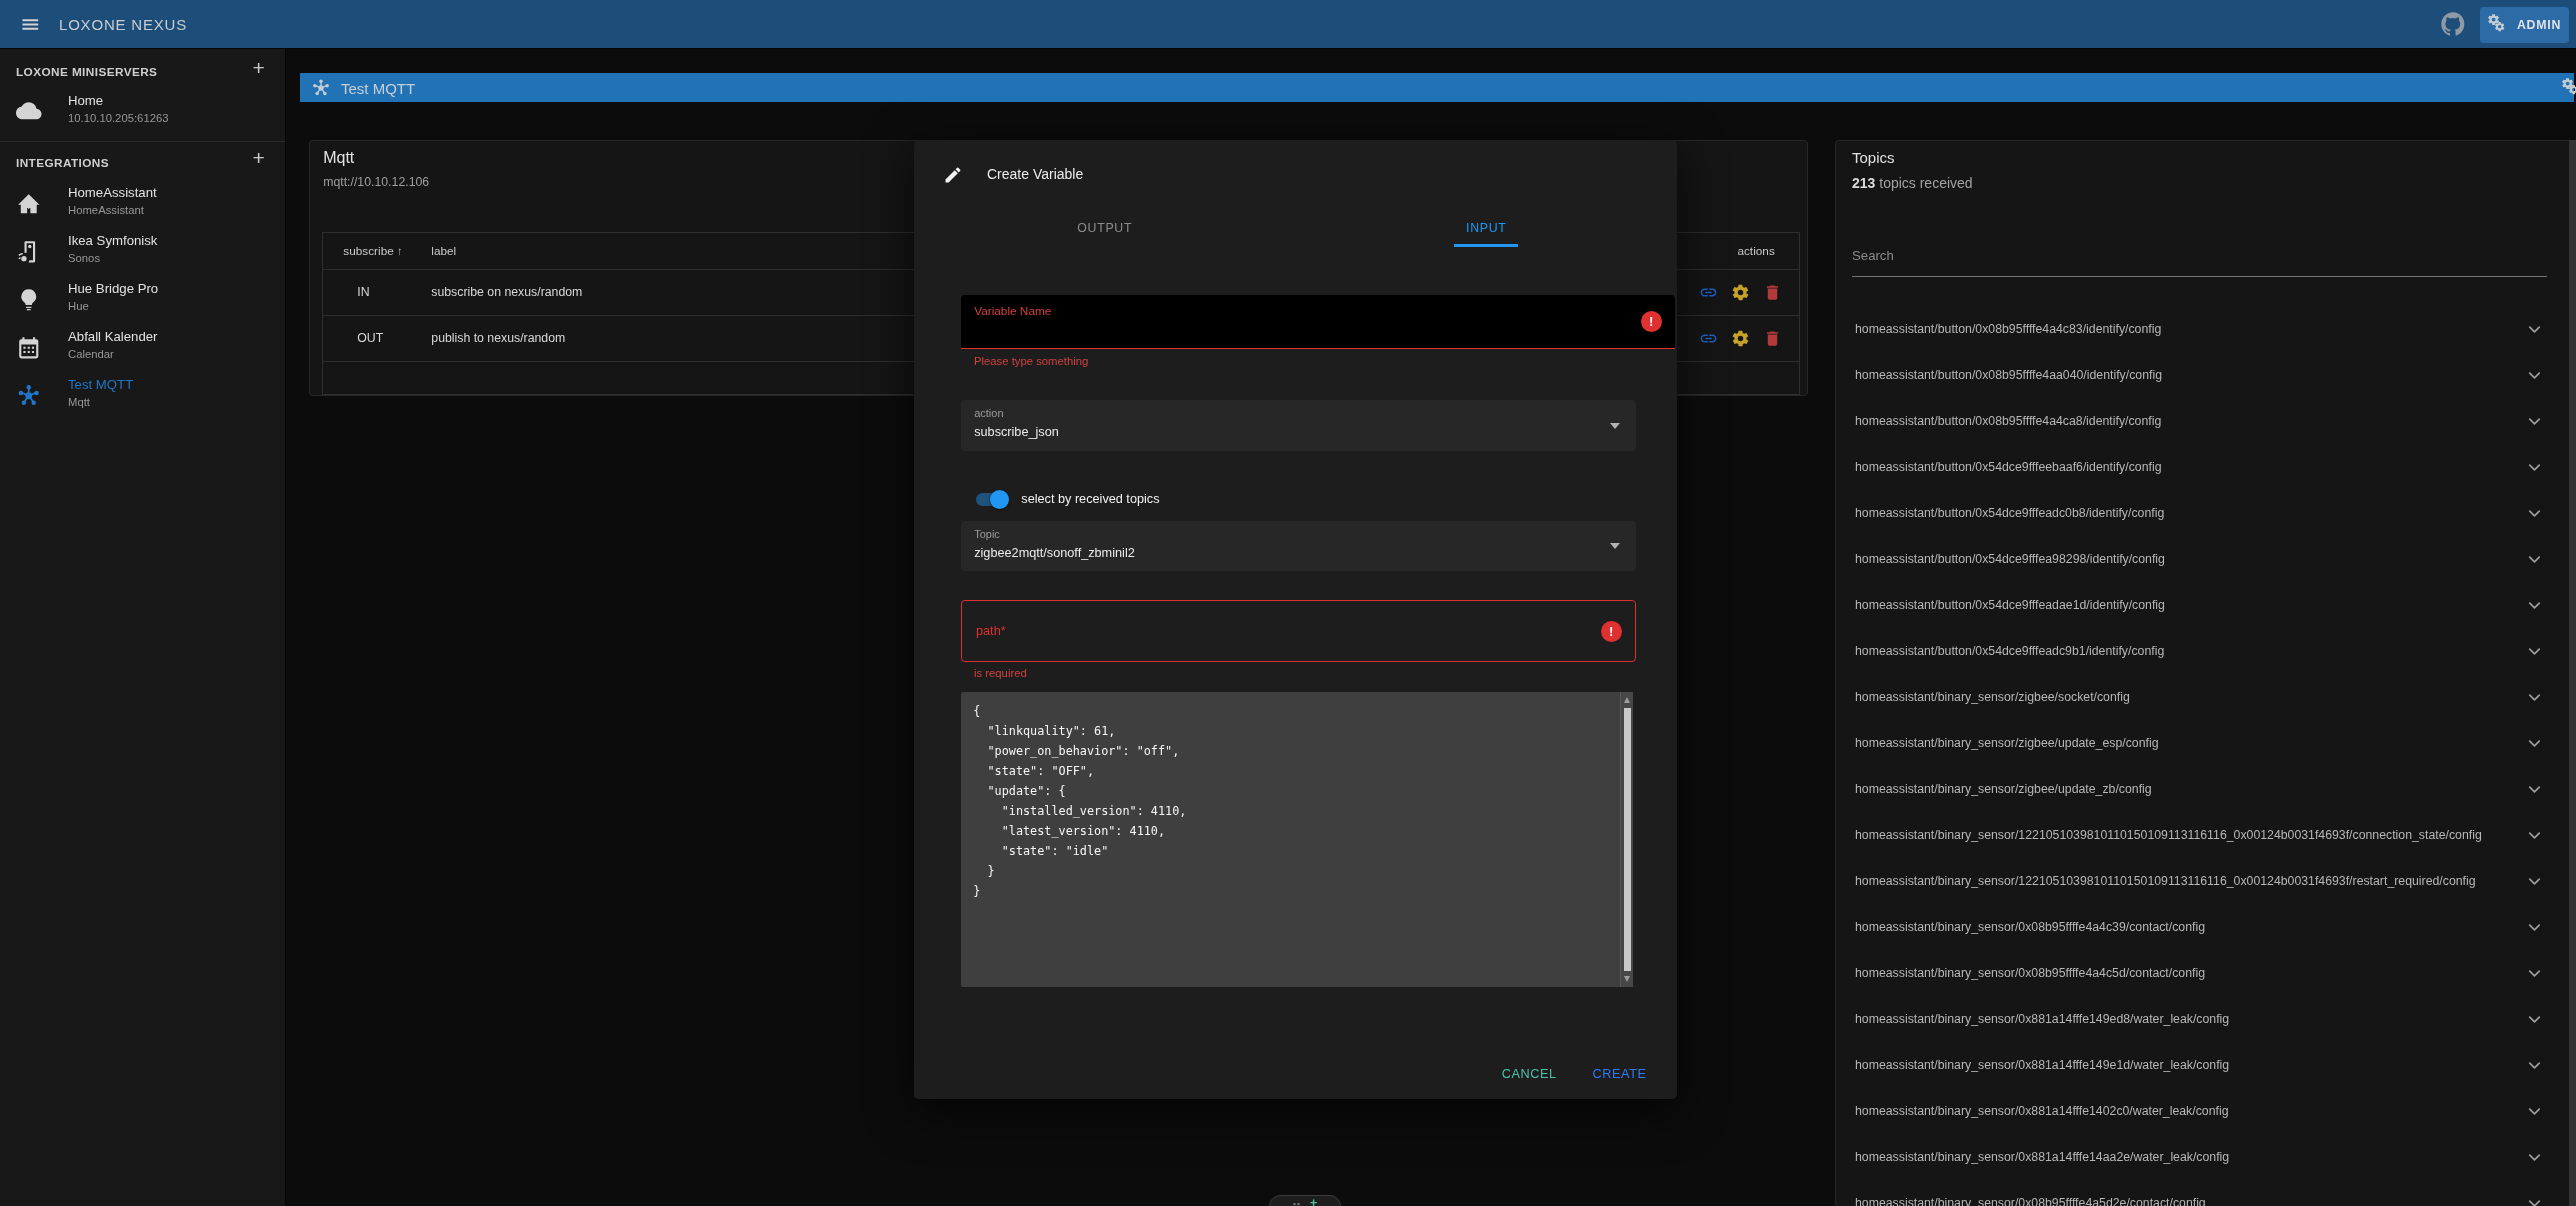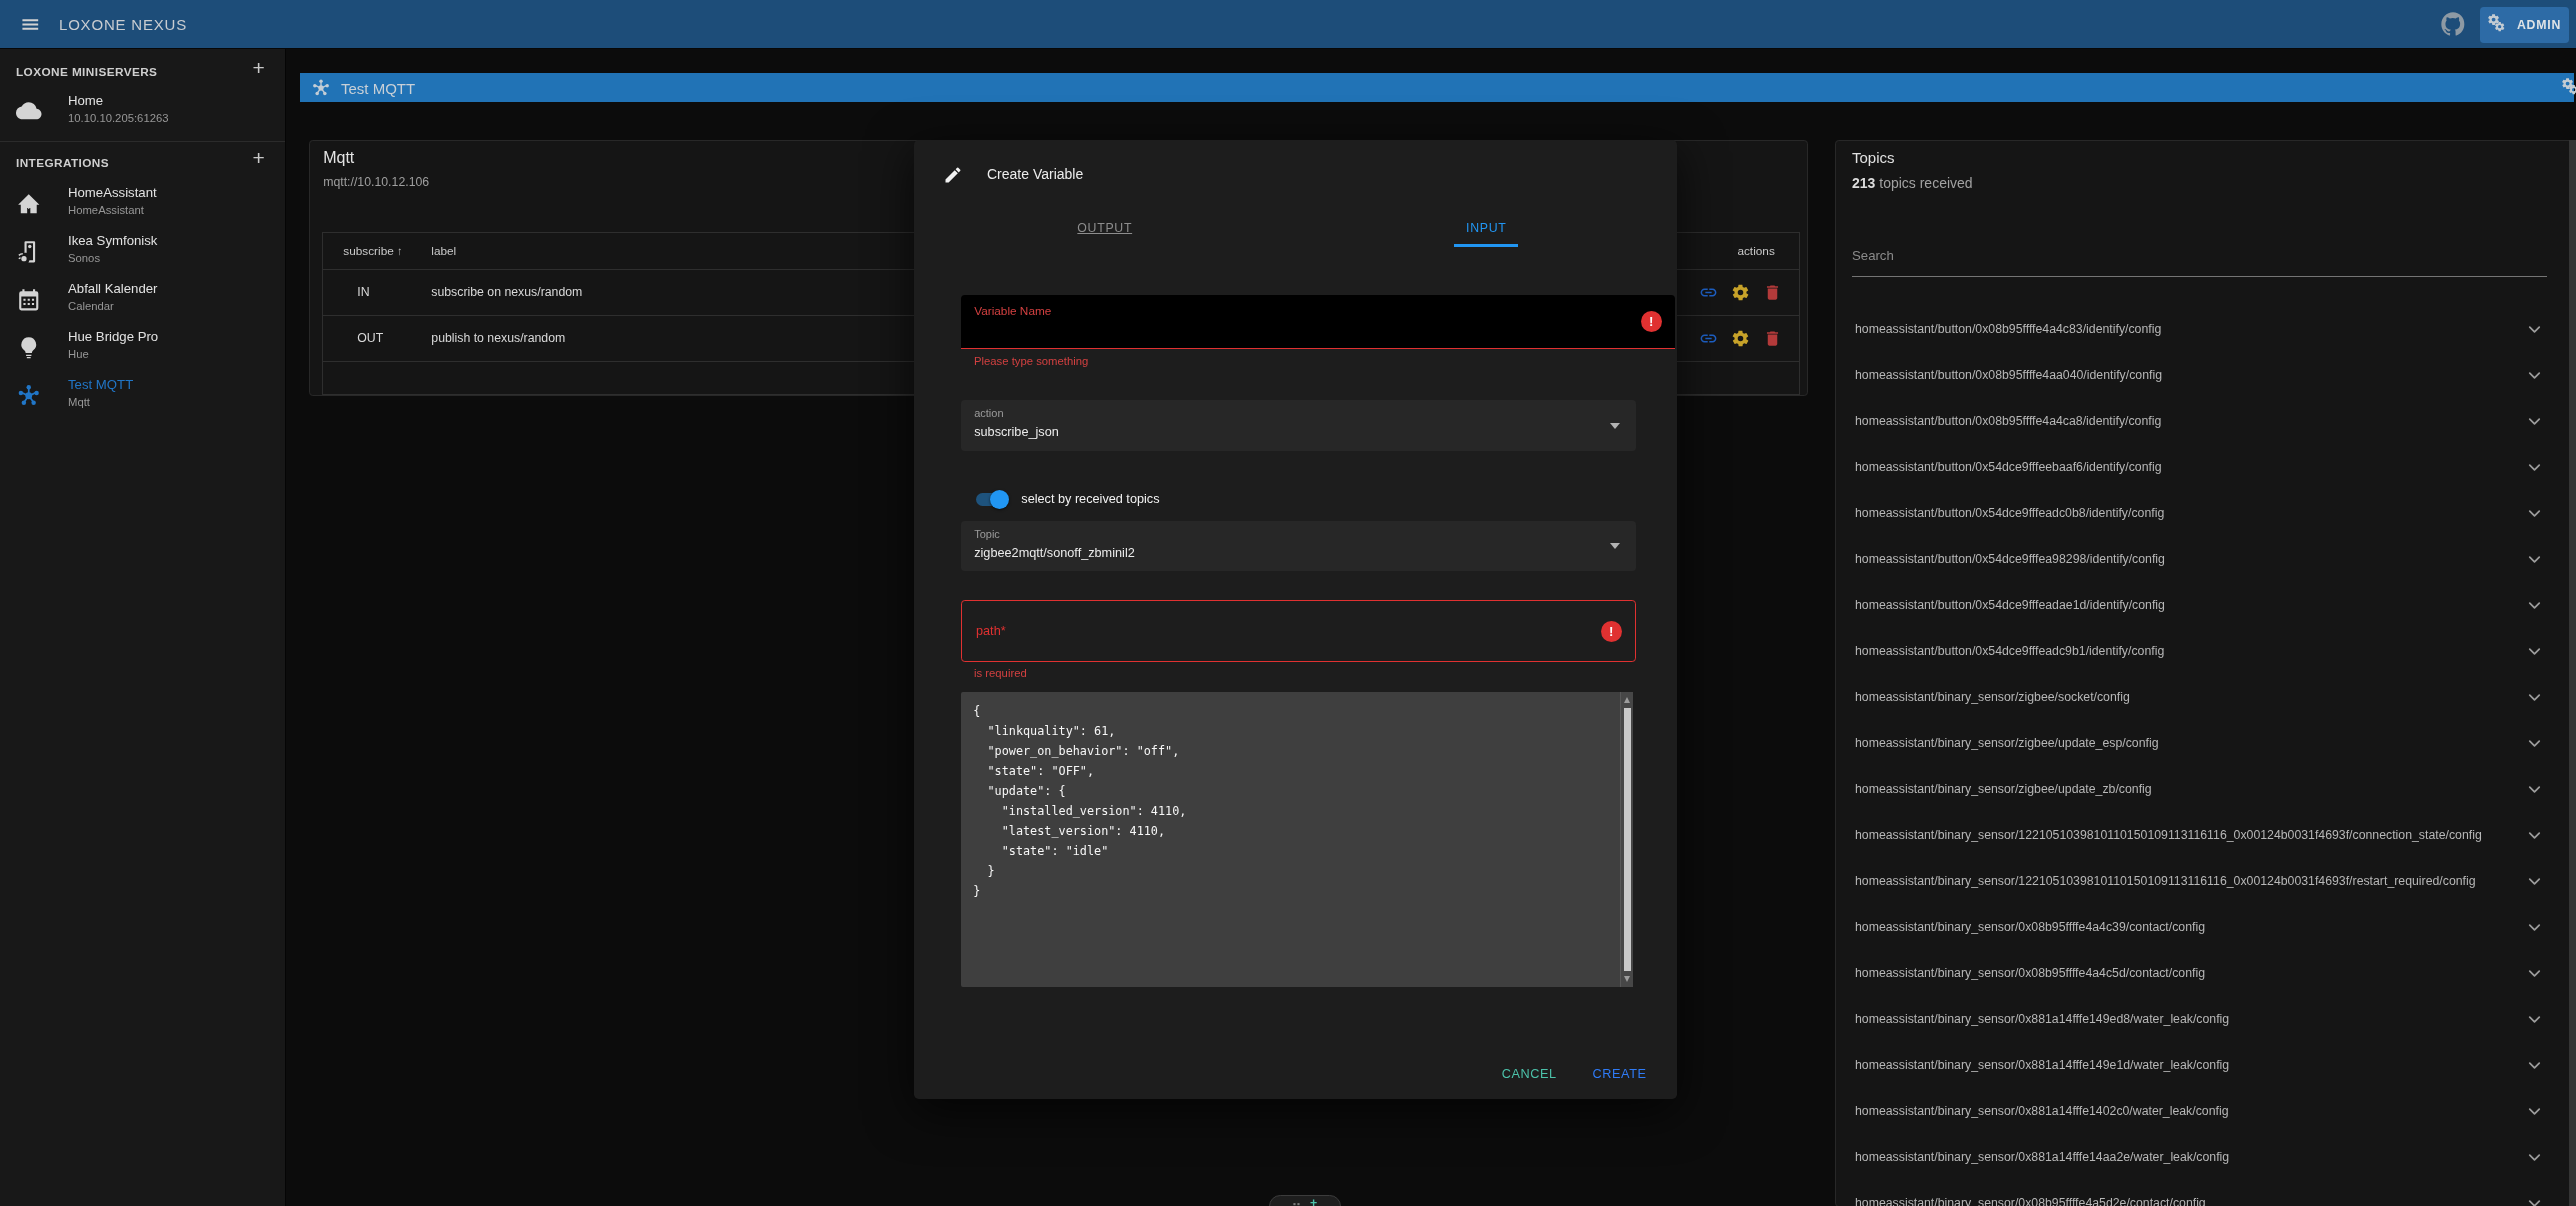--- a/index.html
+++ b/index.html
@@ -56,21 +56,21 @@
   .ri.gearic { color:var(--gear-yellow); }
   .ri.trash { color:var(--delete-red); }
   .trow.empty { height:34px; }
 
   
   .dialog { position:absolute; left:914px; top:140px; width:763px; height:959px; background:#1d1d1d; border-radius:4.7px; box-shadow:0 11.3px 47px rgba(0,0,0,.7); z-index:40; }
   .dlg-pencil { position:absolute; left:29px; top:24.5px; width:20px; height:20px; color:#f2f2f2; }
   .dlg-title { position:absolute; left:73px; top:26.4px; font-size:14px; font-weight:500; color:#ededed; }
   .tabs { position:absolute; left:0; top:75px; width:100%; height:32px; }
   .tab { position:absolute; top:0; width:50%; height:32px; text-align:center; font-size:12.3px; font-weight:500; letter-spacing:0.7px; line-height:26.4px; color:#8d8d8d; cursor:pointer; }
-  .tab.t0 { left:0;text-decoration:underline; } .tab.t1 { left:50%; }
+  .tab.t0 { left:0; } .tab.t1 { left:50%; }
   .tab.sel { color:var(--accent-blue); }
   .tab-indicator { position:absolute; left:calc(75% - 32px); bottom:0; width:64px; height:2.8px; background:var(--accent-blue); }
 
   .f-filled { position:absolute; left:47px; top:155px; width:714px; height:54px; background:#000000; border-radius:3.8px 3.8px 0 0; border-bottom:1.9px solid var(--error-red); }
   .f-filled .flabel { position:absolute; left:13.2px; top:9.4px; font-size:11.8px; color:var(--error-label); }
   .err-badge { position:absolute; right:13.2px; top:50%; margin-top:-10.4px; width:21px; height:21px; border-radius:50%; background:var(--error-red); color:#fff; font-size:13.2px; font-weight:bold; text-align:center; line-height:21px; }
   .helper { position:absolute; left:60px; font-size:11.3px; color:var(--error-label); }
   .h1 { top:215px; } .h2 { top:527px; }
 
   .f-select { position:absolute; left:47px; width:675px; height:51px; background:#272727; border-radius:3.8px; cursor:pointer; }
@@ -192,36 +192,36 @@
               <circle cx="7.5" cy="18.5" r="2.5"></circle>
               <path d="M2.2 14.9a6 6 0 0 1 4.2-1.7v1.5a4.6 4.6 0 0 0-3.2 1.3l-1-1.1zM2.2 18a3 3 0 0 1 2.1-.9v1.5c-.4 0-.8.2-1.1.5L2.2 18z"></path>
             </svg>
           </span>
     <span class="ntitle">Ikea Symfonisk</span>
     <span class="nsub">Sonos</span>
   </div>
         <div class="nav-item">
     <span class="nicon">
             <svg viewBox="0 0 24 24" fill="currentColor">
+              <path d="M12 2a7 7 0 0 0-4 12.7c.6.5 1 1.1 1 1.8v.5h6v-.5c0-.7.4-1.3 1-1.8A7 7 0 0 0 12 2z"></path>
+              <path d="M9.5 18.5h5v1.2h-5zM10.2 20.7h3.6v1.1h-3.6z"></path>
+            </svg>
+          </span>
+    <span class="ntitle">Hue Bridge Pro</span>
+    <span class="nsub">Hue</span>
+  </div>
+        <div class="nav-item">
+    <span class="nicon">
+            <svg viewBox="0 0 24 24" fill="currentColor">
               <path d="M19 4h-1V2h-2v2H8V2H6v2H5a2 2 0 0 0-2 2v14a2 2 0 0 0 2 2h14a2 2 0 0 0 2-2V6a2 2 0 0 0-2-2zm0 16H5V9h14v11z"></path>
               <path d="M7 11h2v2H7zM11 11h2v2h-2zM15 11h2v2h-2zM7 15h2v2H7zM11 15h2v2h-2zM15 15h2v2h-2z"></path>
             </svg>
           </span>
     <span class="ntitle">Abfall Kalender</span>
     <span class="nsub">Calendar</span>
-  </div>
-        <div class="nav-item">
-    <span class="nicon">
-            <svg viewBox="0 0 24 24" fill="currentColor">
-              <path d="M12 2a7 7 0 0 0-4 12.7c.6.5 1 1.1 1 1.8v.5h6v-.5c0-.7.4-1.3 1-1.8A7 7 0 0 0 12 2z"></path>
-              <path d="M9.5 18.5h5v1.2h-5zM10.2 20.7h3.6v1.1h-3.6z"></path>
-            </svg>
-          </span>
-    <span class="ntitle">Hue Bridge Pro</span>
-    <span class="nsub">Hue</span>
   </div>
         <div class="nav-item active">
     <span class="nicon">
             <svg viewBox="0 0 24 24" fill="currentColor">
               <circle cx="12" cy="12" r="3.2"></circle>
               <circle cx="12" cy="4" r="2.1"></circle>
               <circle cx="19.4" cy="9.4" r="2.1"></circle>
               <circle cx="16.6" cy="18.6" r="2.1"></circle>
               <circle cx="7.4" cy="18.6" r="2.1"></circle>
               <circle cx="4.6" cy="9.4" r="2.1"></circle>

